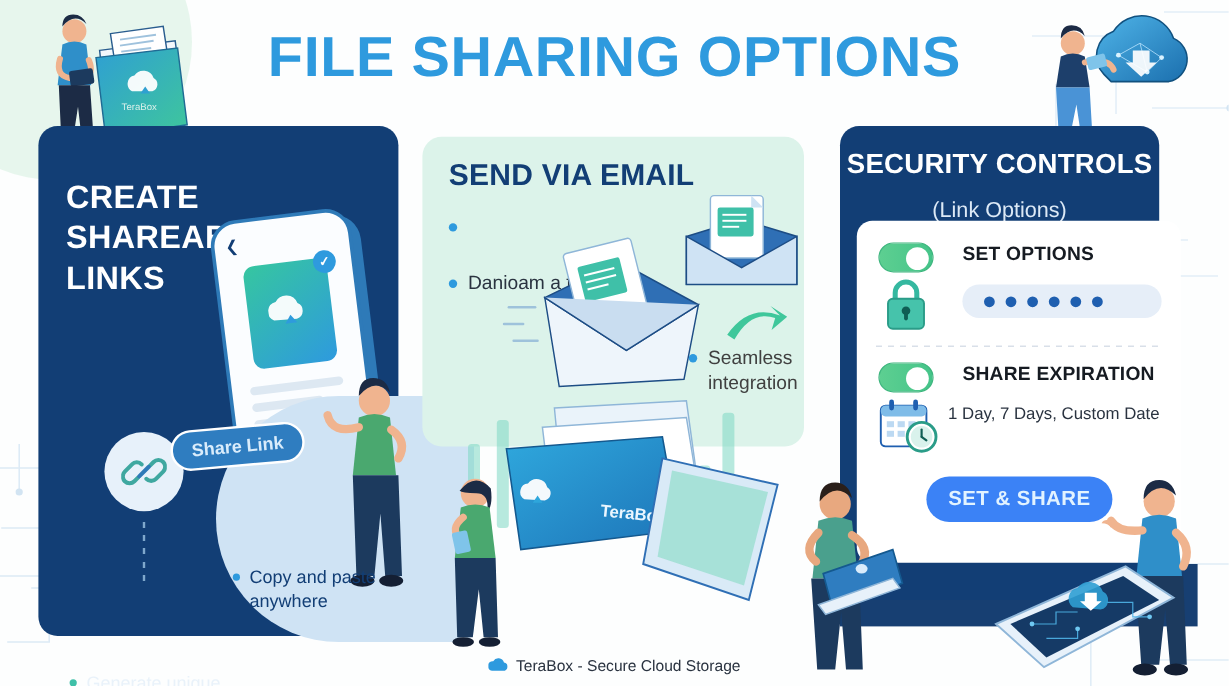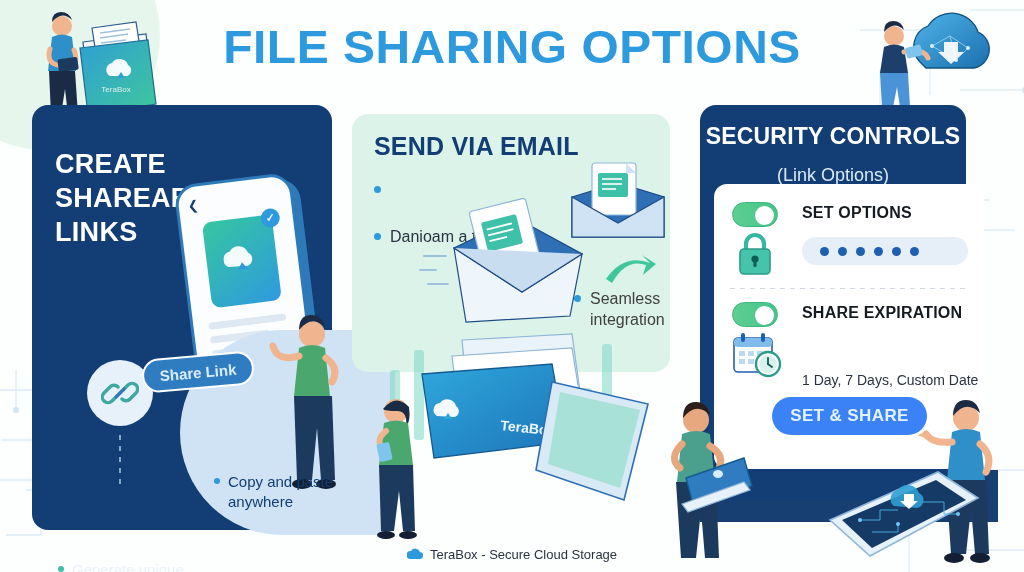--- a/index.html
+++ b/index.html
@@ -60,21 +60,21 @@
     border-radius:50%; background:#3fc0a8;
   }
 
   
   .lobe {
     position:absolute; left:180px; top:330px; width:215px; height:205px;
     background:#cfe3f4; border-radius:120px 14px 14px 120px;
   }
   .lobe-bullet {
     position:absolute; left:208px; top:472px; width:145px;
-    color:#123e75; font-size:15px; line-height:20px;margin-left:20px;
+    color:#123e75; font-size:15px; line-height:20px;
   }
   .lobe-bullet .dot {
     position:absolute; left:-14px; top:6px; width:6px; height:6px;
     border-radius:50%; background:#2e9ade;
   }
 
   
   .phone {
     position:absolute; left:188px; top:178px; width:118px; height:250px;
     transform:rotate(-7deg);
@@ -165,22 +165,22 @@
     position:absolute; left:88px; top:53px; width:166px; height:28px;
     background:#e6eef8; border-radius:14px;
     display:flex; align-items:center; gap:9px; padding-left:18px;
   }
   .pw-dot { width:9px; height:9px; border-radius:50%; background:#1f5fb0; }
   .divider {
     position:absolute; left:16px; right:16px; top:104px; height:1px;
     background:repeating-linear-gradient(90deg,#cfd8e3 0 5px,transparent 5px 10px);
   }
   .exp-sub {
-    position:absolute; left:88px; top:152px;
-    font-size:14px; color:#2a3340;margin-top:36px;
+    position:absolute; left:76px; top:152px;
+    font-size:14px; color:#2a3340;
   }
   .set-share {
     position:absolute; left:58px; top:213px; width:155px; height:38px;
     background:#3b82f6; border-radius:20px;
     display:flex; align-items:center; justify-content:center;
     color:#e2f3ff; font-size:17px; font-weight:bold; letter-spacing:.4px;
   }
 
   
   .navy-band {

